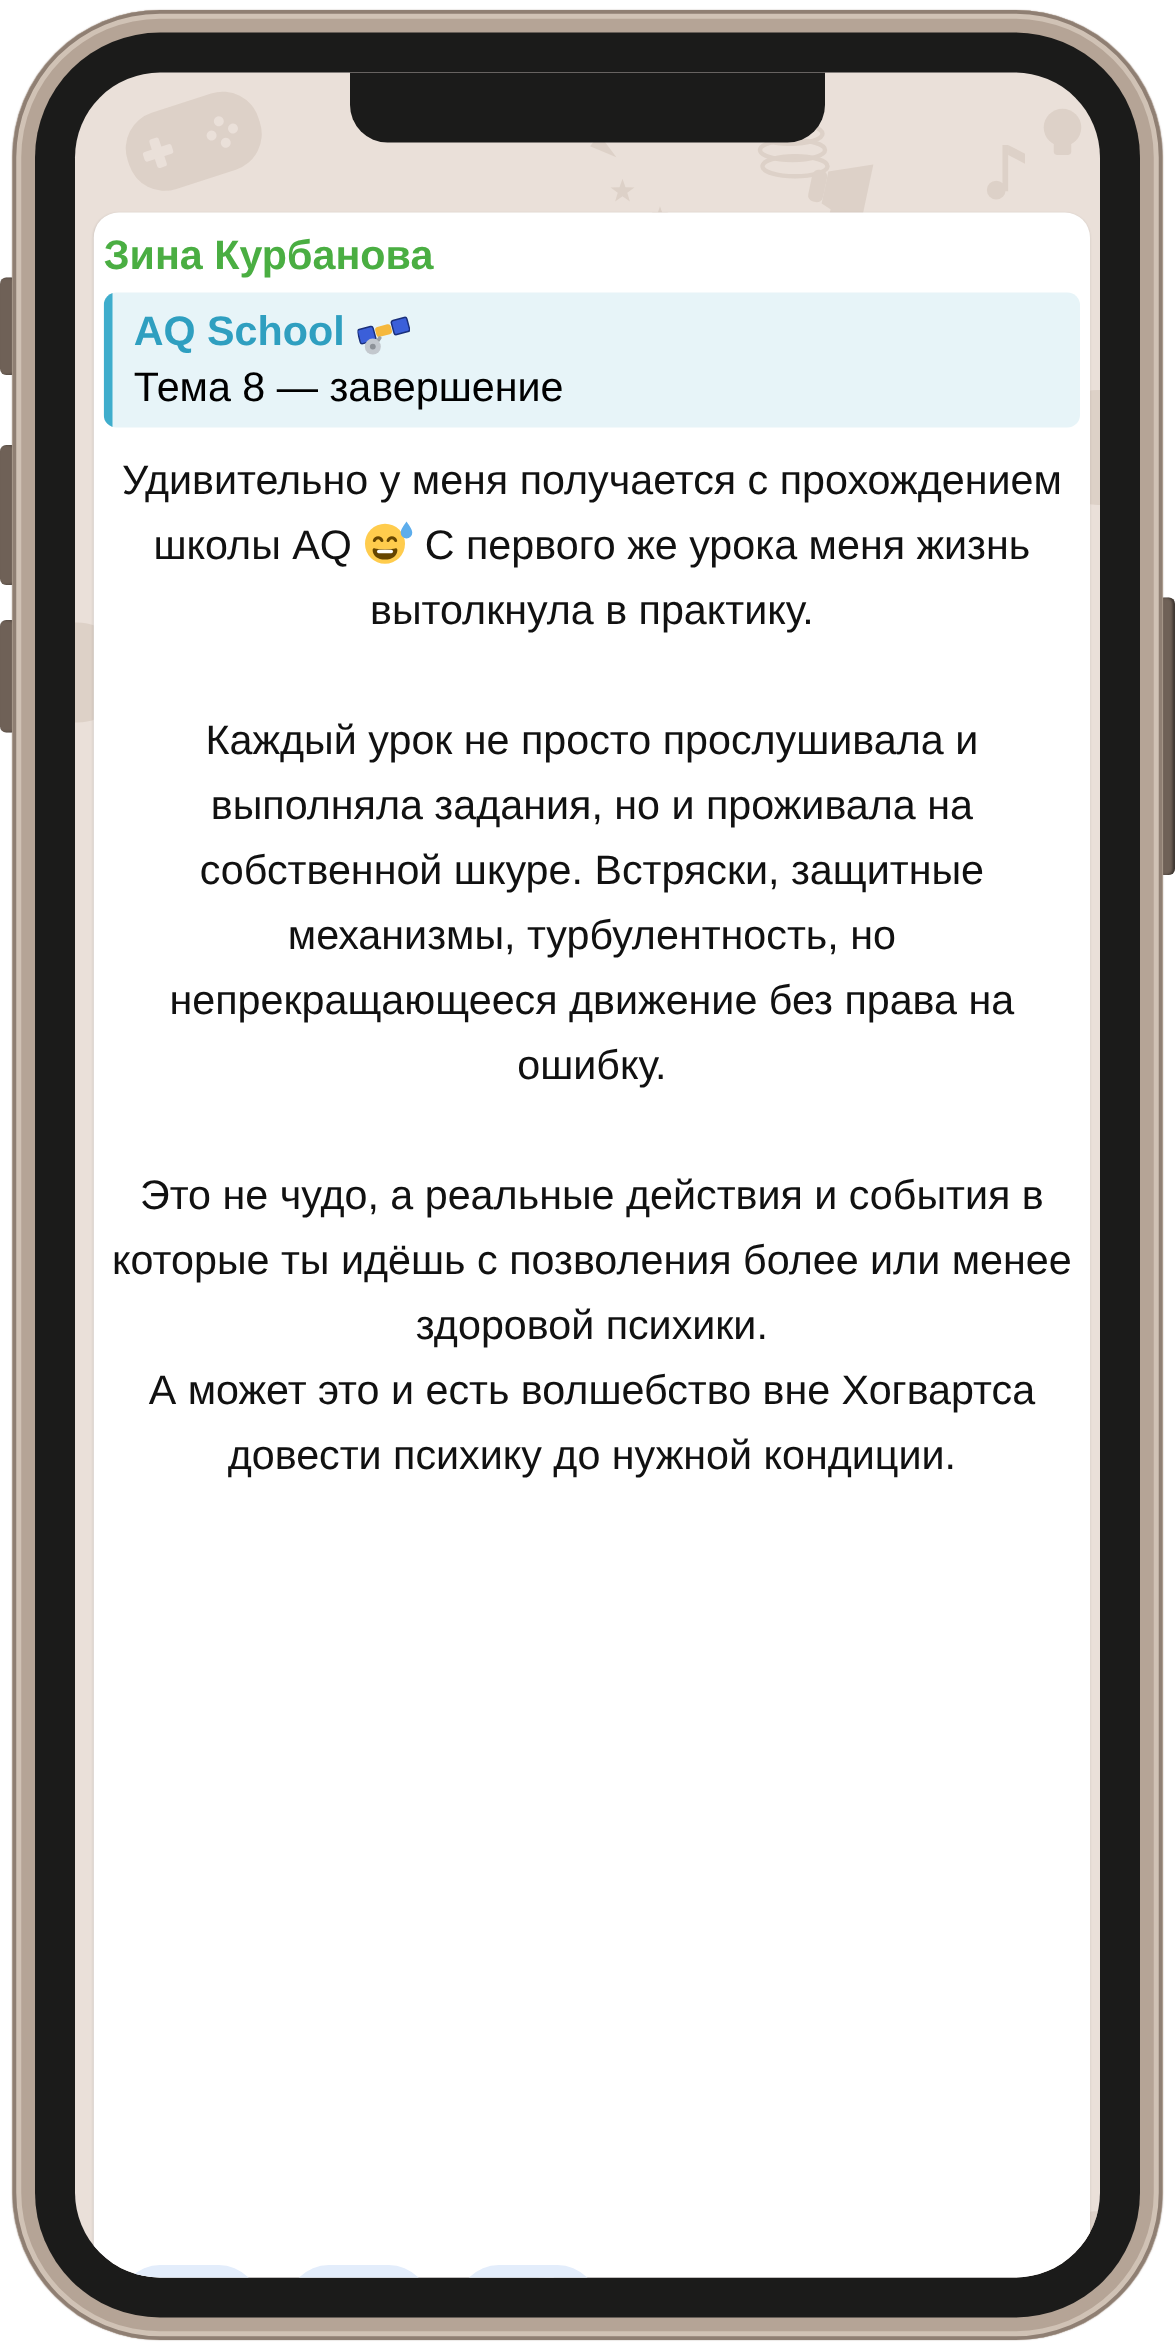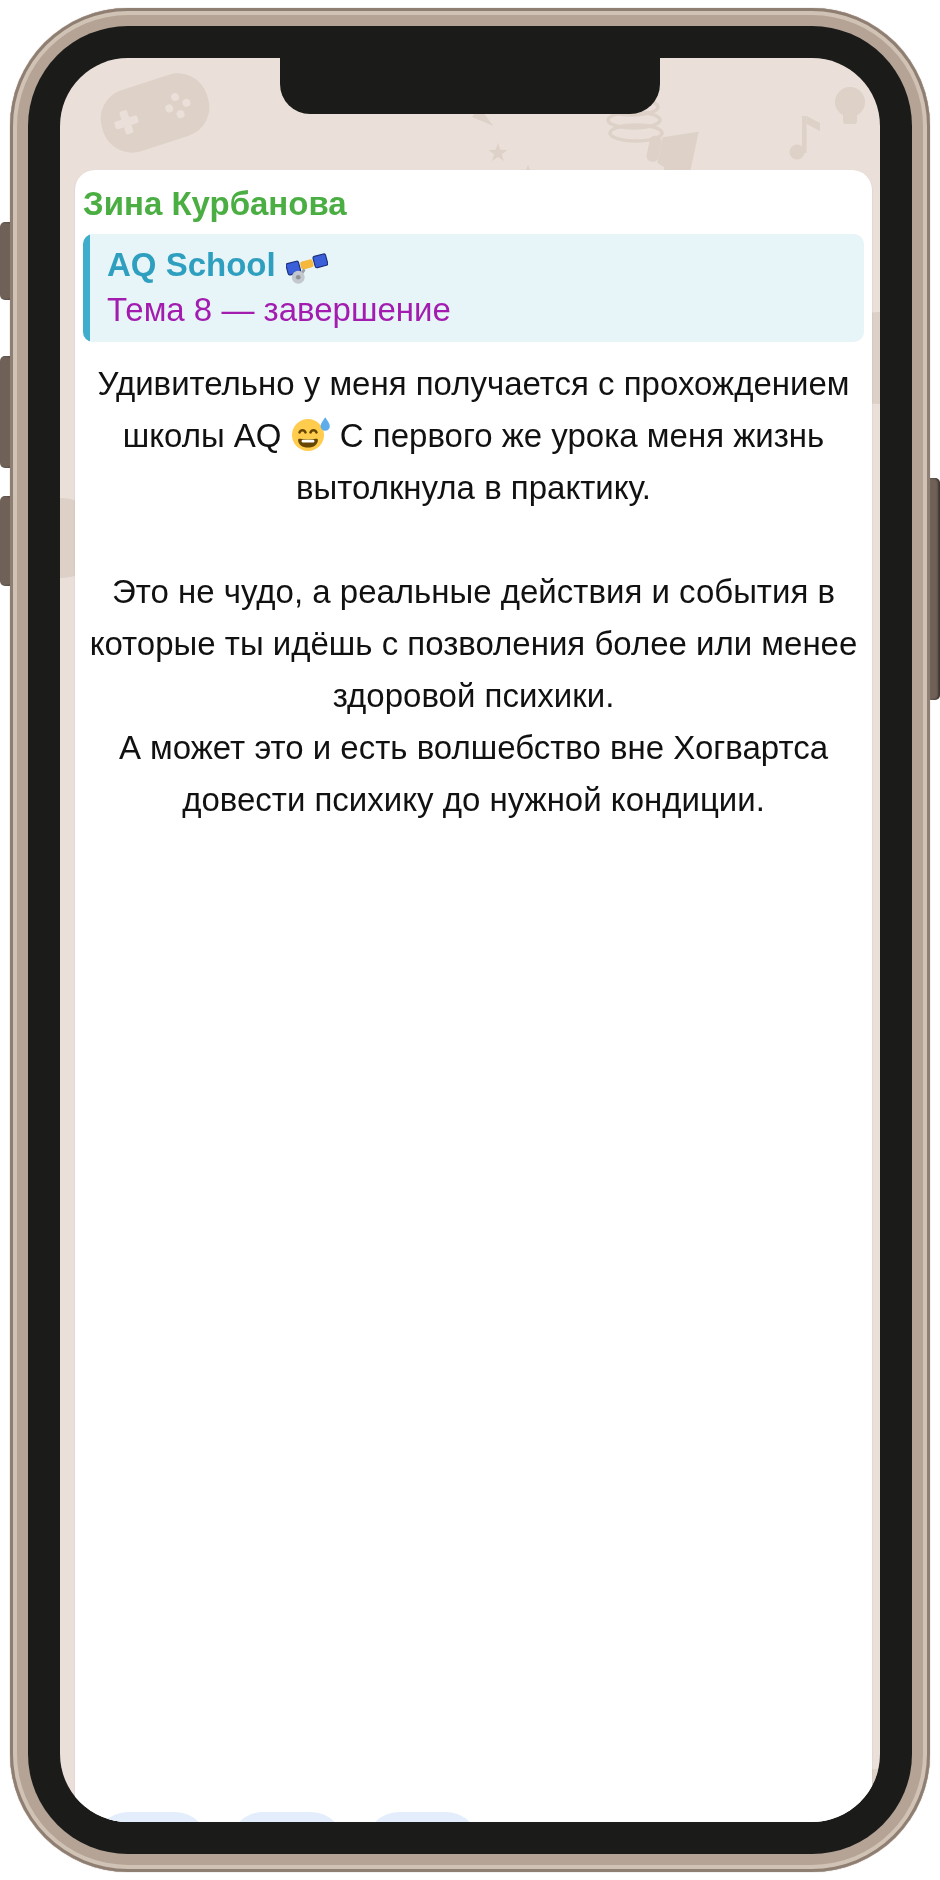--- a/index.html
+++ b/index.html
@@ -25,21 +25,21 @@
   .bubble{position:absolute;left:15px;top:112px;width:797px;height:1720px;z-index:2;
     background:#ffffff;border-radius:20px;border-bottom-left-radius:8px;
     padding:14px 8px;box-sizing:border-box;box-shadow:0 1px 2px rgba(0,0,0,.12);}
   .tail{position:absolute;left:-13px;bottom:0;width:18px;height:24px;}
   .sender{color:#4aae42;font-weight:bold;font-size:33px;line-height:40px;cursor:pointer;}
   .reply{position:relative;margin-top:10px;background:#e7f4f8;border-radius:10px;
     padding:10px 16px 12px 24px;overflow:hidden;cursor:pointer;}
   .reply-bar{position:absolute;left:0;top:0;bottom:0;width:7px;background:#3fadcc;}
   .reply-title{color:#2f9fc0;font-weight:bold;font-size:33px;line-height:40px;
     display:flex;align-items:center;gap:10px;}
-  .reply-subtitle{color:#a21caf;font-size:33px;line-height:40px;margin-top:4px;}
+  .reply-subtitle{color:#000000;font-size:33px;line-height:40px;margin-top:4px;}
   .body-text{margin-top:16px;font-size:33px;line-height:52px;color:#111111;}
   .para{white-space:pre-wrap;margin:0 0 52px 0;text-align:center;}
   .para:last-child{margin-bottom:15px;}
   .emoji{display:inline-block;width:40px;height:40px;vertical-align:-7px;}
   .emoji svg{width:100%;height:100%;display:block;}
   .reply-title .emoji{width:42px;height:42px;vertical-align:-8px;}
 
   .footer{position:absolute;left:20px;right:22px;bottom:12px;
     display:flex;align-items:flex-end;justify-content:space-between;}
   .reactions{display:flex;gap:22px;}
@@ -177,20 +177,21 @@
 
         <div class="body-text" id="message-text">
             <div class="para">Удивительно у меня получается с прохождением школы AQ <span class="emoji"><svg viewBox="0 0 40 36">
                   <circle cx="17" cy="19" r="16" fill="#ffcc4d"></circle>
                   <path d="M8.5 16.4c1.2-2.9 4.8-2.9 6 0" stroke="#664500" stroke-width="2.5" fill="none" stroke-linecap="round"></path>
                   <path d="M19.5 16.4c1.2-2.9 4.8-2.9 6 0" stroke="#664500" stroke-width="2.5" fill="none" stroke-linecap="round"></path>
                   <path d="M17 31.6c-5.9 0-9.9-3.3-9.9-7.7 0-.9.7-1.4 1.8-1.2 2.6.5 5.4.8 8.1.8s5.5-.3 8.1-.8c1.1-.2 1.8.3 1.8 1.2 0 4.4-4 7.7-9.9 7.7z" fill="#664500"></path>
                   <rect x="10.6" y="23.8" width="12.8" height="2.7" rx="1.3" fill="#fff"></rect>
                   <path d="M34.2 1.2c2.6 3.9 4.6 6.4 4.6 9a4.6 4.6 0 0 1-9.2 0c0-2.6 2-5.1 4.6-9z" fill="#5dadec"></path>
                 </svg></span> С первого же урока меня жизнь вытолкнула в практику.</div>
+            <div class="para">Каждый урок не просто прослушивала и выполняла задания, но и проживала на собственной шкуре. Встряски, защитные механизмы, турбулентность, но непрекращающееся движение без права на ошибку.</div>
             <div class="para">Это не чудо, а реальные действия и события в которые ты идёшь с позволения более или менее здоровой психики.
 А может это и есть волшебство вне Хогвартса довести психику до нужной кондиции.</div>
           </div>
 
         <div class="footer">
           <div class="reactions" id="reactions">
               <button class="pill">
                 <span class="emoji">
                   <svg viewBox="0 0 36 36">
                     <path d="M18 32.5S3.2 22.4 3.2 12.6C3.2 7.4 7.1 3.8 12 3.8c2.8 0 5 1.5 6 3.7 1-2.2 3.2-3.7 6-3.7 4.9 0 8.8 3.6 8.8 8.8 0 9.8-14.8 19.9-14.8 19.9z" fill="#e53545"></path>

